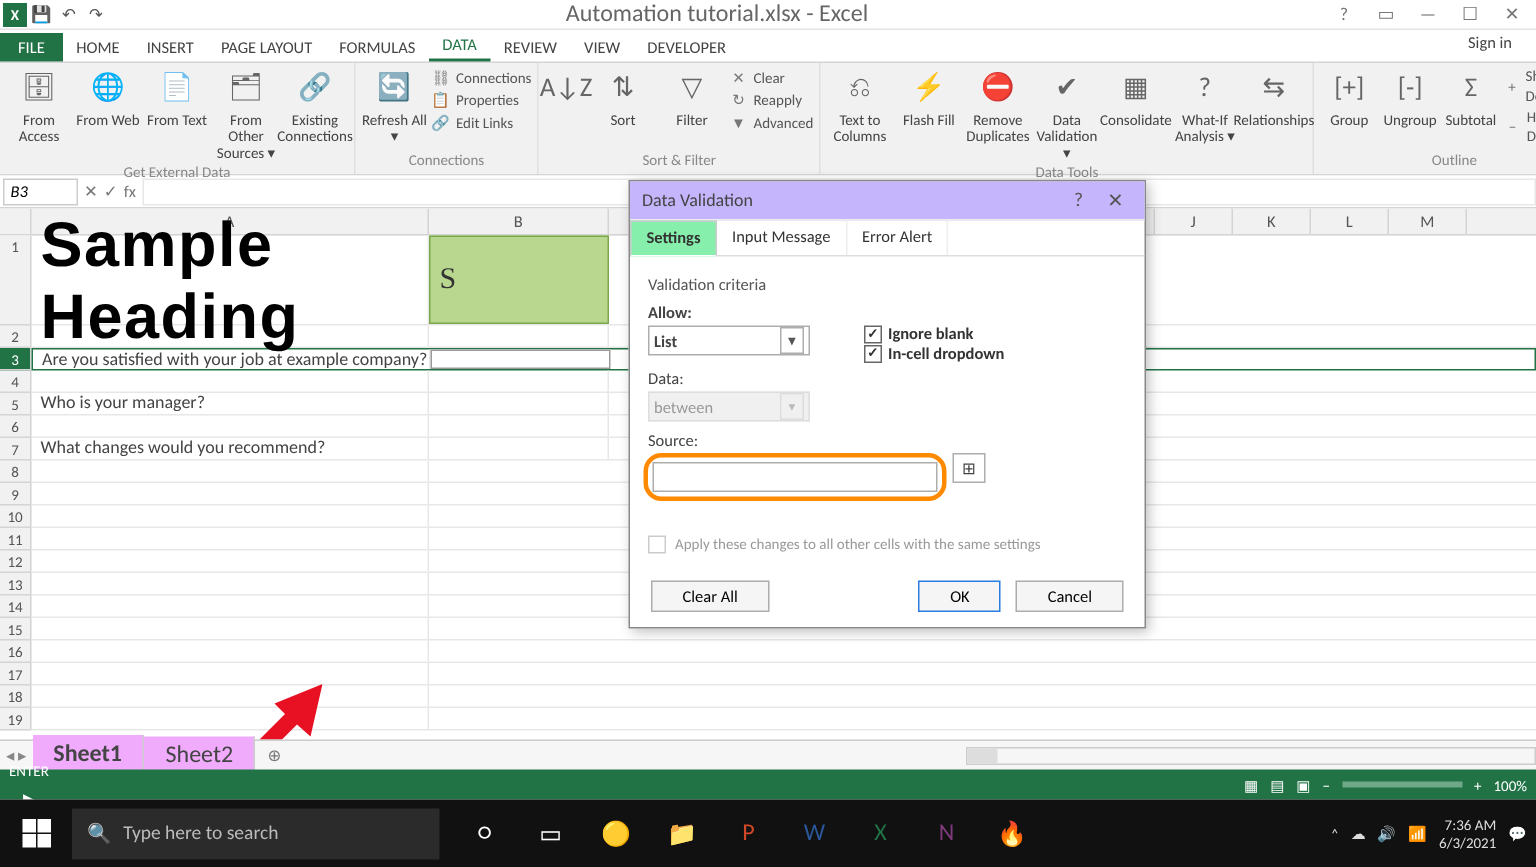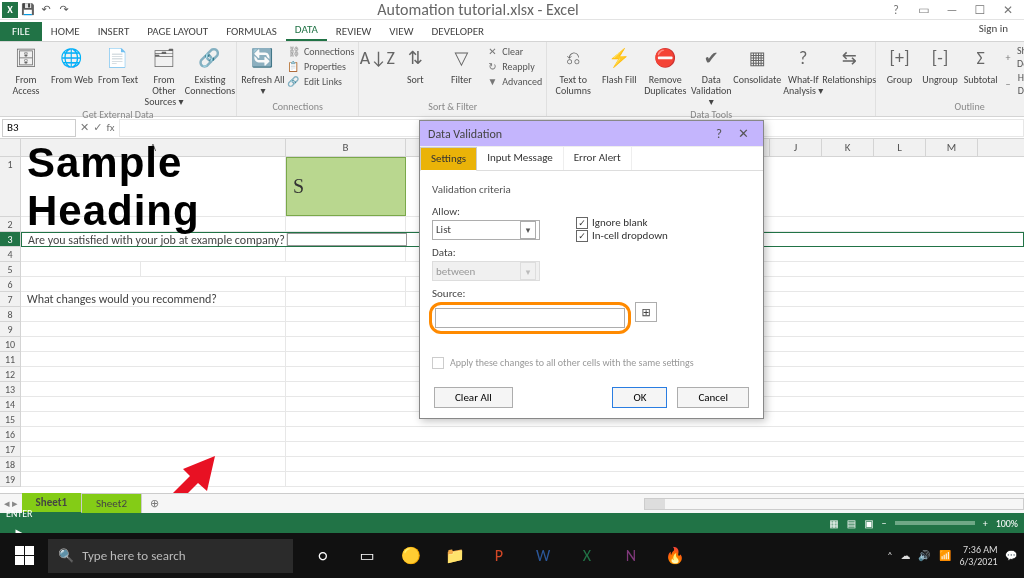--- a/index.html
+++ b/index.html
@@ -24,21 +24,21 @@
 .rbig { display: flex; flex-direction: column; align-items: center; width: 44px; gap: 2px; }
 .rbig-icon { width: 28px; height: 28px; display: flex; align-items: center; justify-content: center; font-size: 18px; color: #666; }
 .rbig-label { font-size: 10px; text-align: center; line-height: 11px; color: #444; }
 .rrow { display: flex; gap: 2px; }
 .rcol { display: flex; flex-direction: column; gap: 1px; align-items: flex-start; }
 .rmid { display: flex; align-items: center; gap: 3px; font-size: 10px; color: #555; }
 .rmid-icon { width: 14px; height: 14px; display: inline-flex; align-items: center; justify-content: center; color: #777; }
 .glabel { font-size: 10px; color: #888; padding: 1px 0; }
 
 .namebox-row { height: 22px; border-bottom: 1px solid #d4d4d4; display: flex; align-items: center; background: #fff; }
-.namebox { width: 74px; height: 18px; border: 1px solid #ccc; font-size: 11px; padding: 1px 4px; margin-left: 2px; }
+.namebox { width: 50px; height: 18px; border: 1px solid #ccc; font-size: 11px; padding: 1px 4px; margin-left: 2px; font-style: italic; }
 .fx-icons { display: flex; gap: 4px; padding: 0 4px; color: #777; font-size: 11px; }
 .fbar { flex: 1; height: 18px; border: 1px solid #e7e7e7; }
 
 .grid-area { position: relative; height: 364px; overflow: hidden; }
 .col-headers { height: 18px; display: flex; background: #f1f1f1; border-bottom: 1px solid #d4d4d4; }
 .selectall { width: 21px; border-right: 1px solid #d4d4d4; }
 .colh { border-right: 1px solid #d4d4d4; text-align: center; font-size: 11px; line-height: 18px; color: #555; }
 .col-A { width: 265px; } .col-B { width: 120px; } .col-rest { width: 52px; }
 .gridbody { display: flex; }
 .row-headers { width: 21px; background: #f1f1f1; border-right: 1px solid #d4d4d4; }
@@ -50,40 +50,40 @@
 .row1 { height: 60px; }
 .row3 { border: 1.5px solid #217346; }
 .cell { border-right: 1px solid #e7e7e7; font-size: 12px; padding-left: 6px; display: flex; align-items: center; }
 .bigA1 { font-family: "Impact", sans-serif; font-size: 42px; font-weight: 700; letter-spacing: 1px; color: #000; padding-left: 6px; }
 .b1chip { background: #b9d78f; border: 1px solid #7aa84a; font-family: "Brush Script MT", cursive; font-size: 20px; color: #333; display:flex; align-items:center; padding-left:6px; }
 .b3sel { background:#fff; border:1px solid #999; }
 .cell.col-A { width:265px; } .cell.col-B { width:120px; }
 
 .sheet-tabs { position:absolute; bottom: 65px; height: 20px; width:100%; border-top:1px solid #ccc; display:flex; align-items:center; background:#f6f6f6; }
 .stnav { display:flex; gap:2px; padding:0 4px; color:#888; }
-.stab { padding:3px 14px; font-size:11px; border-right:1px solid #ccc; background:#84cc16; }
+.stab { padding:3px 14px; font-size:16px; border-right:1px solid #ccc; background:#f0abfc; }
 .stab1 { border-bottom:2px solid #217346; font-weight:bold; }
 .plus { padding:0 8px; color:#777; }
 .hscroll { margin-left:auto; width:380px; height:12px; border:1px solid #ccc; display:flex; }
 .hsblk { width:20px; background:#ddd; }
 
 .statusbar { position:absolute; bottom:45px; height:20px; width:100%; background:#217346; color:#fff; display:flex; align-items:center; font-size:10px; }
 .sb-left { padding-left:6px; display:flex; gap:6px; align-items:center;flex-direction:column; }
 .sb-right { margin-left:auto; display:flex; gap:8px; align-items:center; padding-right:6px; }
 .zoom-slider { width:80px; height:4px; background:#6fa886; }
 
 .dialog { position:absolute; left:419px; top:120px; width:345px; background:#fff; border:1px solid #888; box-shadow:2px 2px 8px rgba(0,0,0,0.25); }
 .dlg-title { height:26px; background:#c4b5fd; display:flex; align-items:center; padding:0 8px; font-size:12px; border-bottom:1px solid #eee; }
 .dlg-title-text { flex:1; }
 .dtabs { display:flex; height:24px; border-bottom:1px solid #ddd; }
 .dtab { padding:4px 10px; font-size:11px; color:#333; border-right:1px solid #eee; }
-.dtab.active { background:#eab308; border:1px solid #ccc; border-bottom:1px solid #fff; margin-bottom:-1px; }
+.dtab.active { background:#86efac; border:1px solid #ccc; border-bottom:1px solid #fff; margin-bottom:-1px;font-weight:bold; }
 .dbody { padding:8px 12px; font-size:11px; color:#444; }
 .fieldset-label { color:#555; margin:4px 0 6px; }
-.frow { display:flex; gap:14px; margin:2px 0; align-items:center; }
+.frow { display:flex; gap:14px; margin:2px 0; align-items:flex-start;font-weight:bold; }
 .dlabel { font-size:11px; color:#444; margin-bottom:2px; }
 .sel { width:108px; height:20px; border:1px solid #adadad; background:#fff; font-size:11px; padding:1px 3px; display:flex; align-items:center; }
 .sel-dis { background:#f0f0f0; color:#999; border:1px solid #ddd; }
 .caret { margin-left:auto; border:1px solid #adadad; width:16px; height:18px; display:flex; align-items:center; justify-content:center; font-size:9px; color:#555; }
 .chk { display:flex; gap:4px; align-items:center; font-size:11px; color:#333; }
 .chkbox { width:12px; height:12px; border:1px solid #666; display:inline-flex; align-items:center; justify-content:center; font-size:9px; color:#333; }
 .src-wrap { display:flex; gap:4px; margin-top:2px; }
 .src-input { width:198px; height:20px; border:1px solid #adadad; background:#fff; }
 .src-ring { border:3px solid #ff8a00; border-radius:12px; padding:3px; margin-left:-3px; }
 .refbtn { width:22px; height:20px; border:1px solid #adadad; display:flex; align-items:center; justify-content:center; font-size:11px; }
@@ -342,20 +342,21 @@
         </div>
       <div class="gridrow row3">
           <div class="cell col-A">Are you satisfied with your job at example company?</div>
           <div class="cell col-B b3sel"></div>
         </div>
       <div class="gridrow">
           <div class="cell col-A"></div>
           <div class="cell col-B"></div>
         </div>
       <div class="gridrow">
+          <div class="cell col-A">Who is your manager?</div>
           <div class="cell col-B"></div>
         </div>
       <div class="gridrow">
           <div class="cell col-A"></div>
           <div class="cell col-B"></div>
         </div>
       <div class="gridrow">
           <div class="cell col-A">What changes would you recommend?</div>
           <div class="cell col-B"></div>
         </div>

